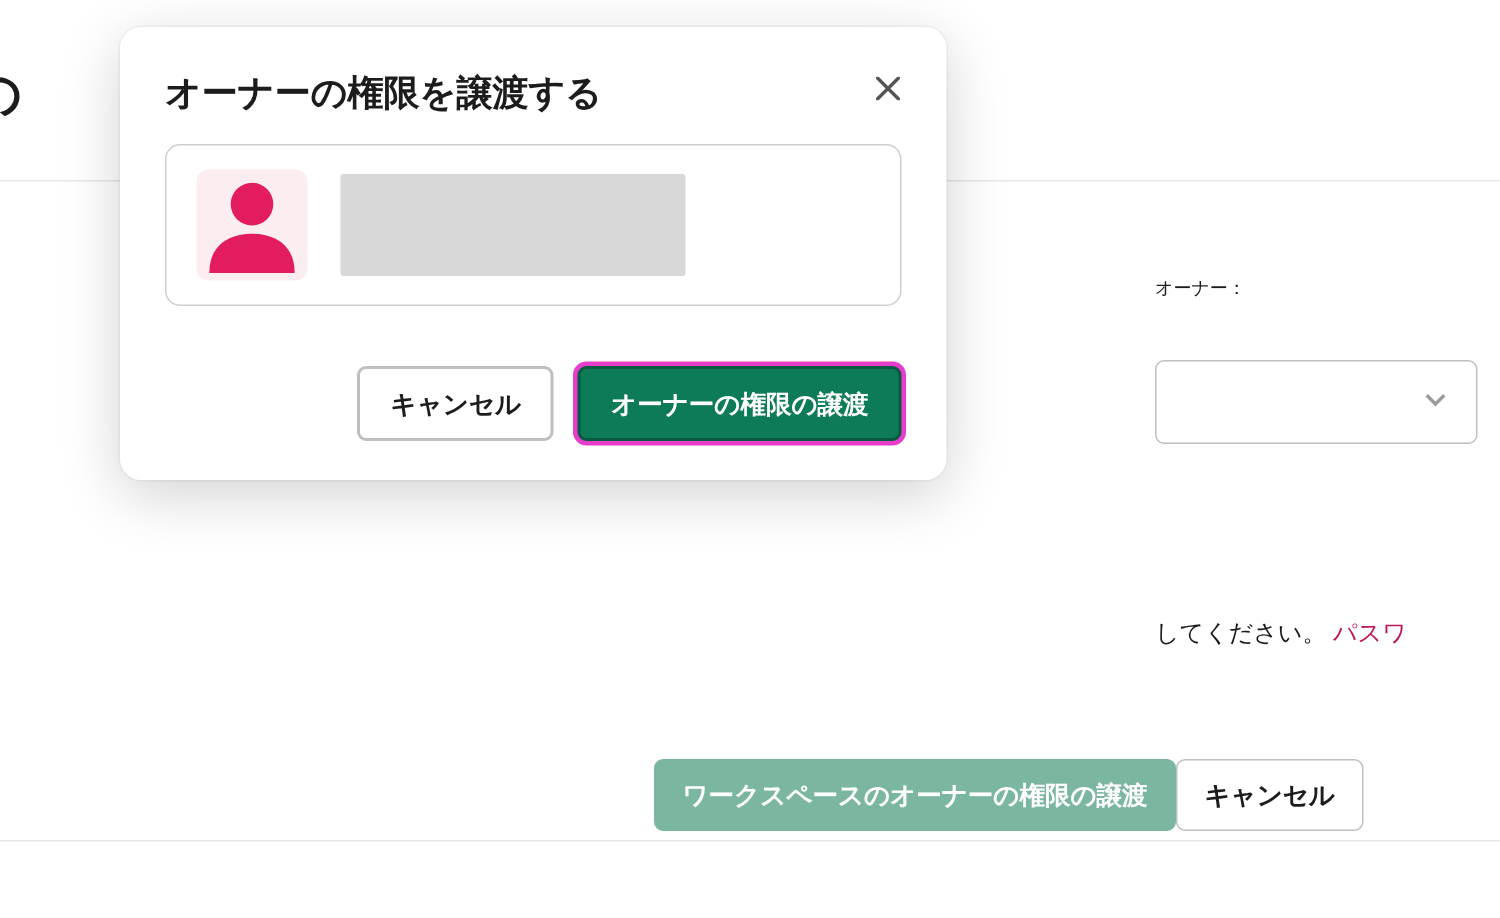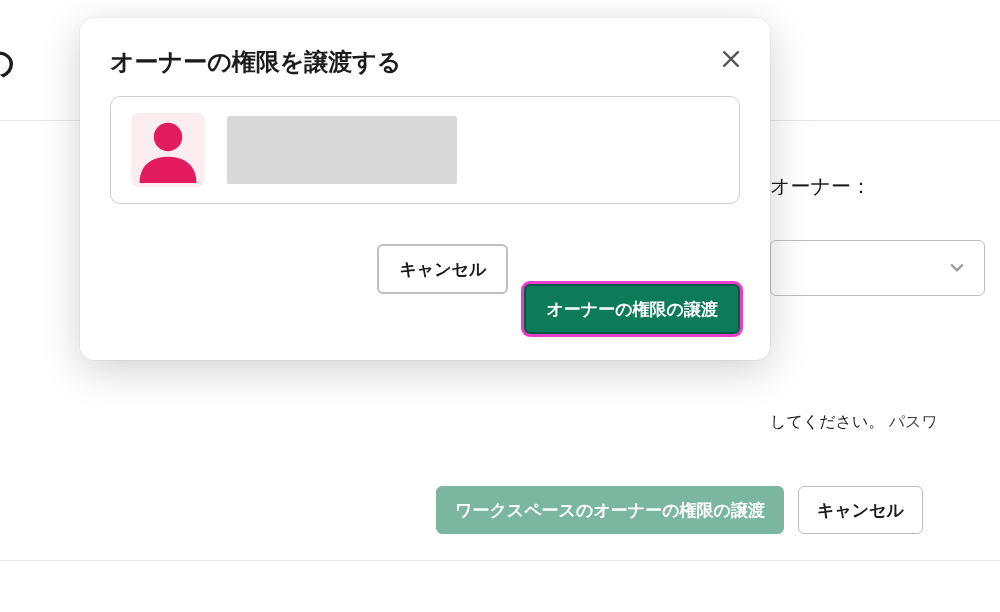--- a/index.html
+++ b/index.html
@@ -27,57 +27,57 @@
       border: none; border-top: 1px solid #e6e6e6;
     }
     .bg-lines {
       margin: 34px 0 0 -150px;     
       font-size: 17px; line-height: 34px;
       white-space: pre;
       color: #1d1c1d;
     }
     .bg-lines span { display:block; }
     .bg-right-label {
-      position: absolute; left: 770px; top: 173px;
-      font-size: 20px;
+      position: absolute; left: 770px; top: 184px;
+      font-size: 12px;
     }
     .bg-select {
       position: absolute; left: 770px; top: 240px; width: 215px; height: 56px;
       border: 1px solid #bfbfbf; border-radius: 6px;
       display: flex; align-items: center; justify-content: flex-end;
       padding-right: 20px; color: #9b9b9b;
     }
     .bg-help {
       position: absolute; left: 770px; top: 412px;
       font-size: 16px; color: #1d1c1d;
       white-space: nowrap;
     }
-    .bg-help .pw { color: #404040; }
+    .bg-help .pw { color: #be185d; }
 
     .bg-actions {
-      position: absolute; left: 436px; top: 486px; display: flex; gap: 14px;
+      position: absolute; left: 436px; top: 506px; display: flex; 
     }
     .bg-btn {
       height: 48px; border-radius: 6px; font-size: 17px; font-weight: 600;
       padding: 0 18px; display: flex; align-items: center; justify-content: center;
     }
     .bg-btn.primary-disabled {
       background: #7bb7a0; color: #ffffff; border: 1px solid #7bb7a0;
     }
     .bg-btn.secondary {
       background: #fff; color: #1d1c1d; border: 1px solid #bfbfbf;
     }
     .bg-hr2 {
       position: absolute; left: 0; right: 0; top: 560px;
       border: none; border-top: 1px solid #e6e6e6;
     }
 
     
     .modal {
-      position: absolute; left: 80px; top: 18px; width: 690px;
+      position: absolute; left: 80px; top: 18px; width: 551px;
       background: #fff; border-radius: 14px;
       box-shadow: 0 10px 40px rgba(0,0,0,.18), 0 0 0 1px rgba(0,0,0,.04);
       padding: 28px 30px 26px 30px;
     }
     .modal-title {
       font-size: 24px; font-weight: 800;
     }
     .close-btn {
       position: absolute; right: 22px; top: 26px;
       width: 34px; height: 34px; border-radius: 6px;
@@ -123,21 +123,20 @@
       font-size: 17px; font-weight: 700;
       display: flex; align-items: center; justify-content: center;
       cursor: pointer;
     }
     .btn.cancel {
       background: #fff; color: #1d1c1d; border: 2px solid #bfbfbf;
     }
     .btn.confirm {
       background: #0d7a58; color: #fff; border: 2px solid #075a40;
       box-shadow: 0 0 0 3px #e83dcb;     
-      margin-top: 40px;
     }
   </style>
 </head>
 <body>
 
 <div class="bg">
 
   <div class="bg-title">ーの</div>
 
   <hr class="bg-hr">

